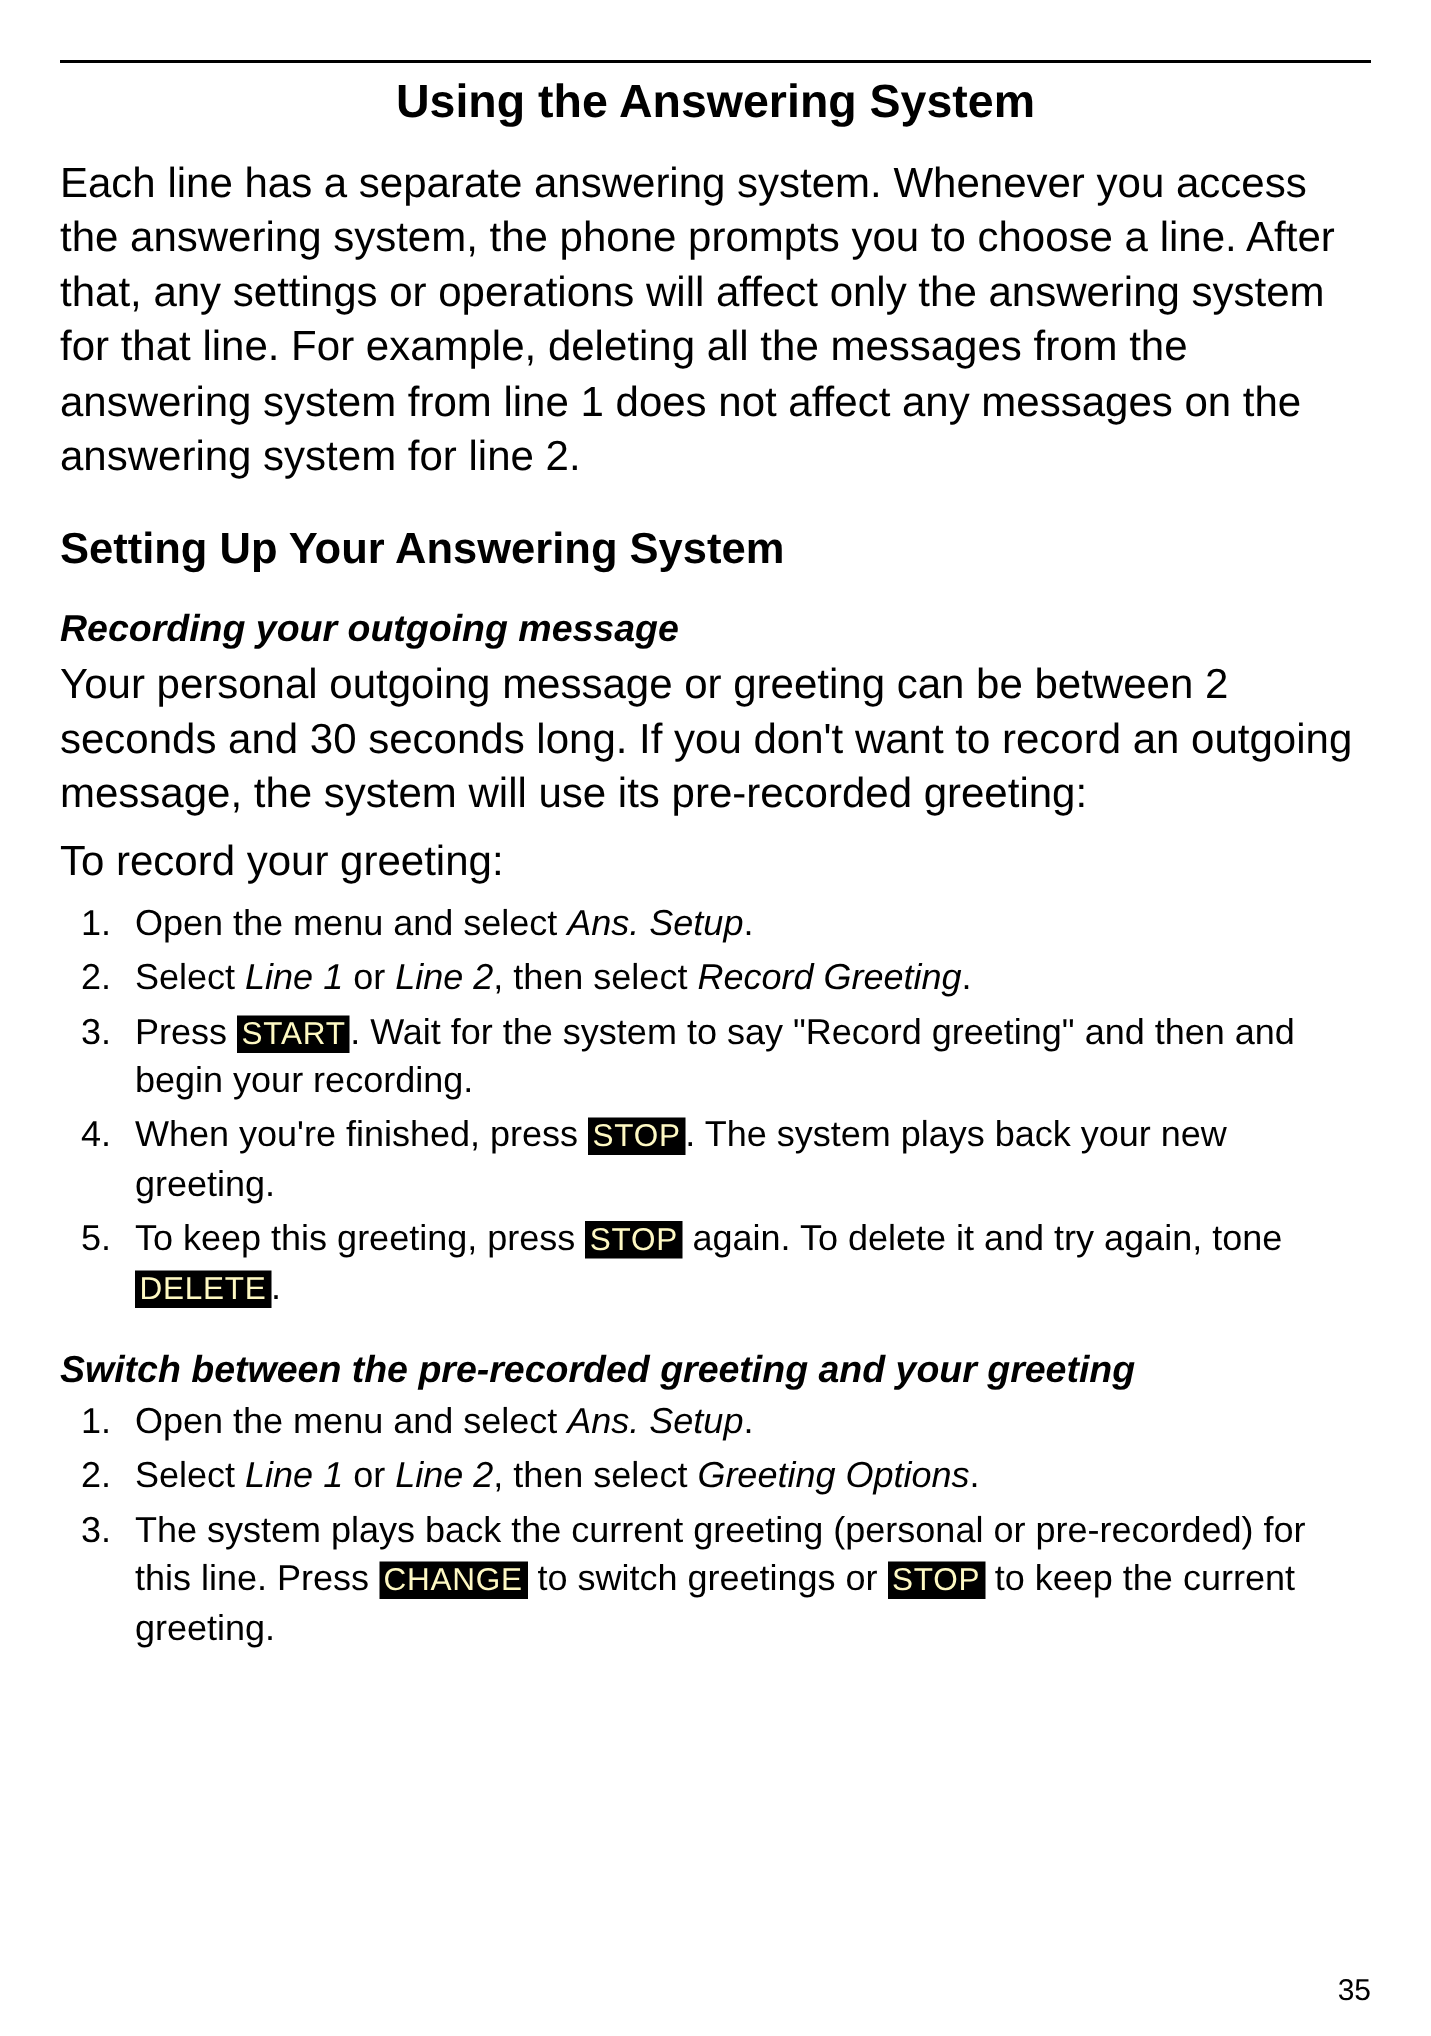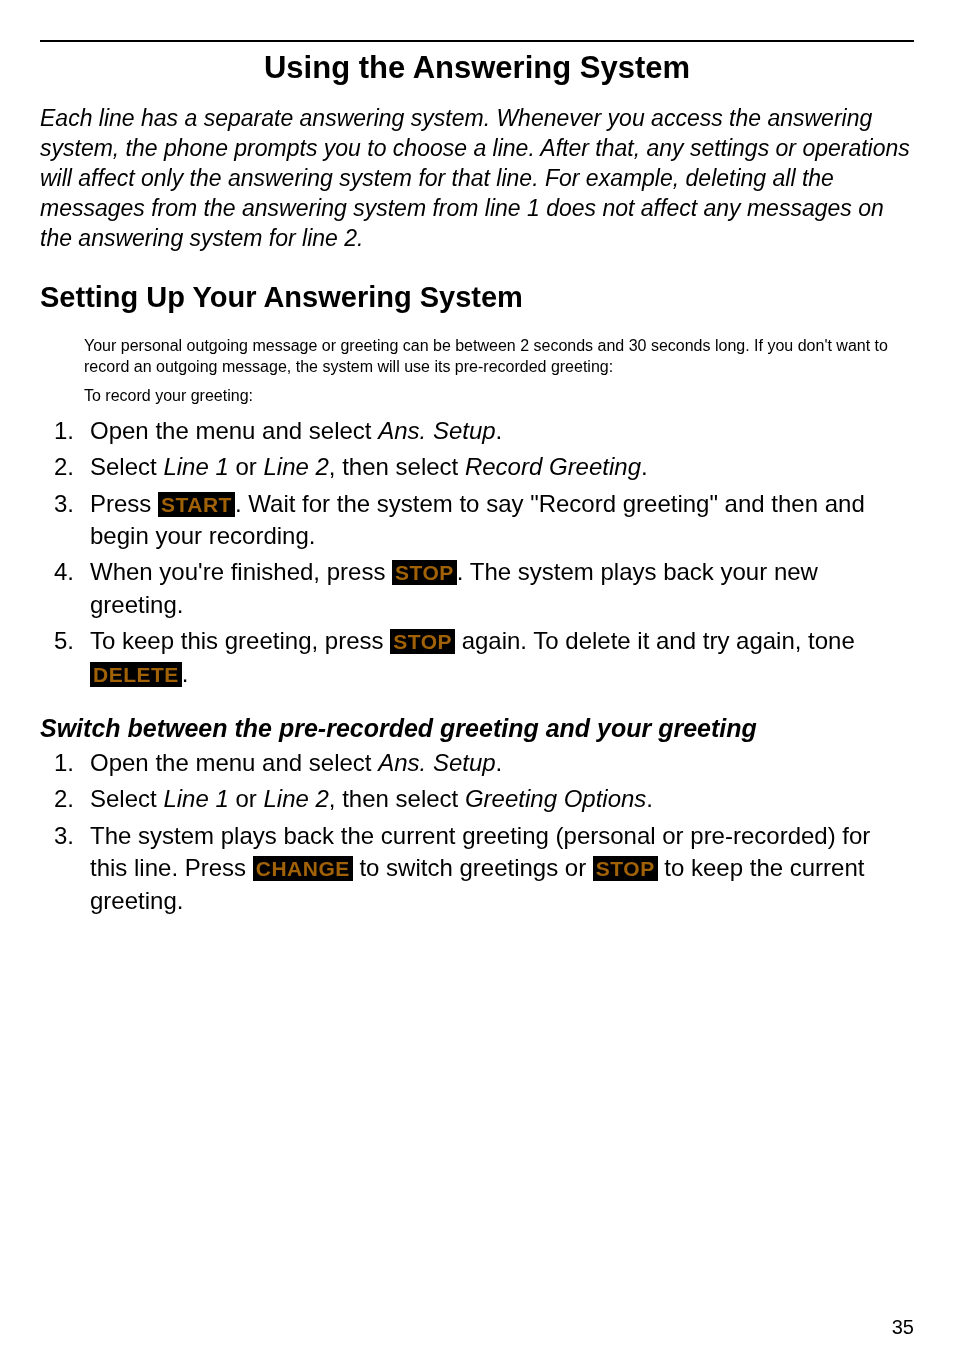--- a/index.html
+++ b/index.html
@@ -18,41 +18,39 @@
       border-top: 2px solid #000;
       margin-bottom: 8px;
     }
     h1 {
       text-align: center;
       font-size: 31px;
       font-weight: bold;
       margin-bottom: 18px;
     }
     .intro {
-      font-size: 23px;
+      font-size: 28px;
       line-height: 1.3;
       margin-bottom: 28px;
-      font-style: italic;
     }
     h2 {
       font-size: 29px;
       font-weight: bold;
       margin-bottom: 22px;
     }
     h3 {
       font-size: 25px;
       font-weight: bold;
       font-style: italic;
       margin-bottom: 4px;
     }
     .body-text {
-      font-size: 16px;
+      font-size: 28px;
       line-height: 1.3;
       margin-bottom: 8px;
-      margin-left: 44px;
     }
     .quote {
       font-size: 24px;
       font-style: italic;
       line-height: 1.3;
       margin-left: 70px;
       margin-right: 40px;
       margin-bottom: 10px;
       margin-top: 6px;
     }
@@ -72,22 +70,22 @@
     ol li::before {
       content: counter(item) ".";
       position: absolute;
       left: 14px;
     }
     .italic {
       font-style: italic;
     }
     .button-label {
       background-color: #000;
-      color: #a16207;
-      font-weight: bold;
+      color: #fef9c3;
+      font-weight: normal;
       padding: 1px 3px;
       font-size: 21px;
       letter-spacing: 0.5px;
       display: inline;
     }
     .section-block {
       margin-bottom: 22px;
     }
     .page-number {
       position: absolute;
@@ -101,20 +99,21 @@
 
 <div class="divider"></div>
 
 <h1>Using the Answering System</h1>
 
 <p class="intro">Each line has a separate answering system. Whenever you access the answering system, the phone prompts you to choose a line. After that, any settings or operations will affect only the answering system for that line. For example, deleting all the messages from the answering system from line 1 does not affect any messages on the answering system for line 2.</p>
 
 <h2>Setting Up Your Answering System</h2>
 
 <div class="section-block">
+  <h3>Recording your outgoing message</h3>
   <p class="body-text">Your personal outgoing message or greeting can be between 2 seconds and 30 seconds long. If you don't want to record an outgoing message, the system will use its pre-recorded greeting:</p>
   <p class="body-text">To record your greeting:</p>
 
   <ol>
     <li><span>Open the menu and select </span><span class="italic">Ans. Setup</span><span>.</span></li>
     <li><span>Select </span><span class="italic">Line 1</span><span> or </span><span class="italic">Line 2</span><span>, then select </span><span class="italic">Record Greeting</span><span>.</span></li>
     <li><span>Press </span><span class="button-label">START</span><span>. Wait for the system to say "Record greeting" and then and begin your recording.</span></li>
     <li><span>When you're finished, press </span><span class="button-label">STOP</span><span>. The system plays back your new greeting.</span></li>
     <li><span>To keep this greeting, press </span><span class="button-label">STOP</span><span> again. To delete it and try again, tone </span><span class="button-label">DELETE</span><span>.</span></li>
   </ol>

